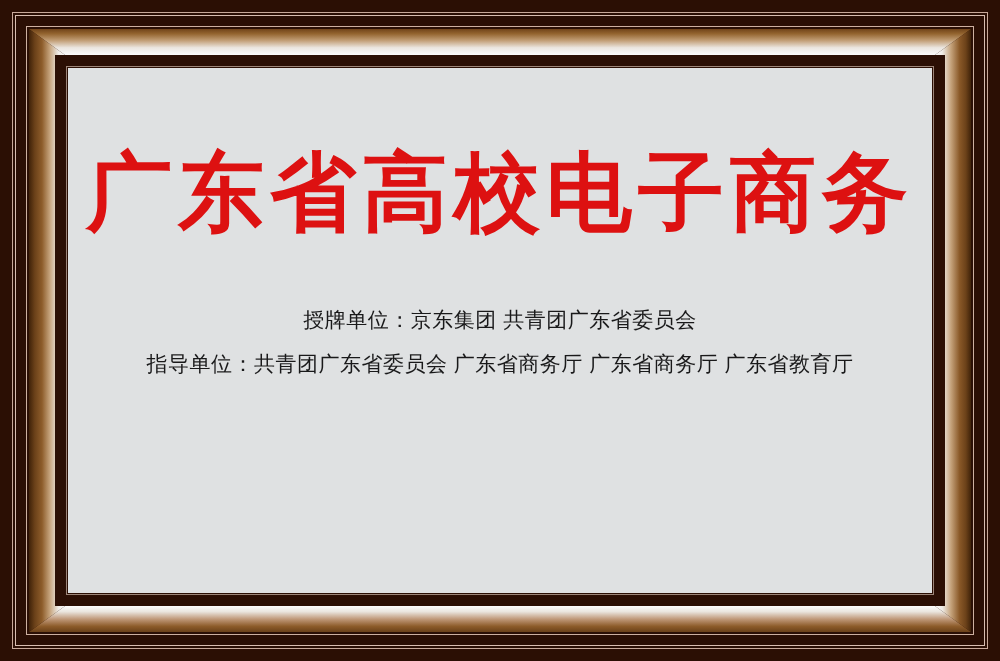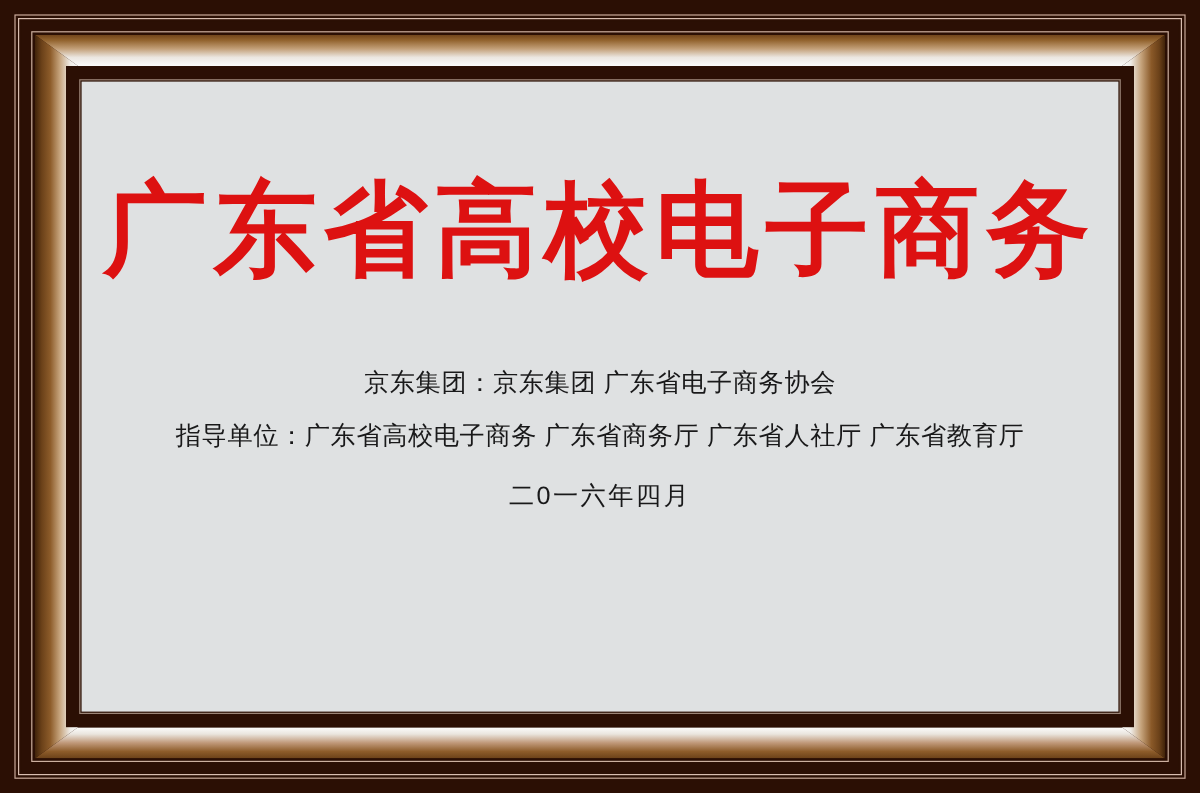--- a/index.html
+++ b/index.html
@@ -147,19 +147,18 @@
   <div class="ring inner-dark"></div>
   <div class="ring pin-inner"></div>
 
   <div class="ring panel">
 
     <div class="title-block">
       <span class="title-line l1">广东省高校电子商务</span>
     </div>
 
     <div class="sub-block">
-      <span class="sub-line">京东集团：京东集团 广东省电子商务协会</span>
-      <span class="sub-line">指导单位：广东省高校电子商务 广东省商务厅 广东省人社厅 广东省教育厅</span>
-      <span class="sub-line date">二0一六年四月</span>
+      <span class="sub-line">授牌单位：京东集团 共青团广东省委员会</span>
+      <span class="sub-line">指导单位：共青团广东省委员会 广东省商务厅 广东省商务厅 广东省教育厅</span>
     </div>
 
   </div>
 </div>
 
 </body></html>

